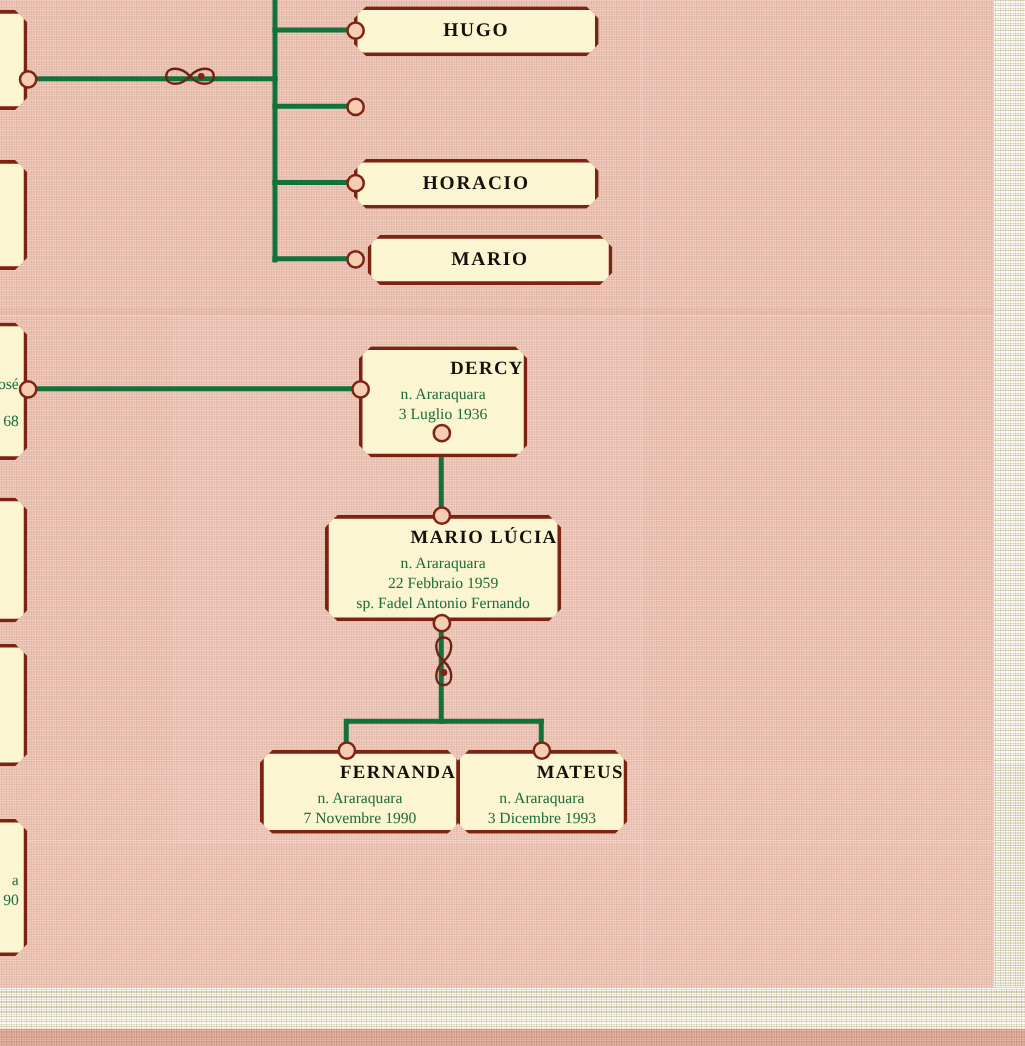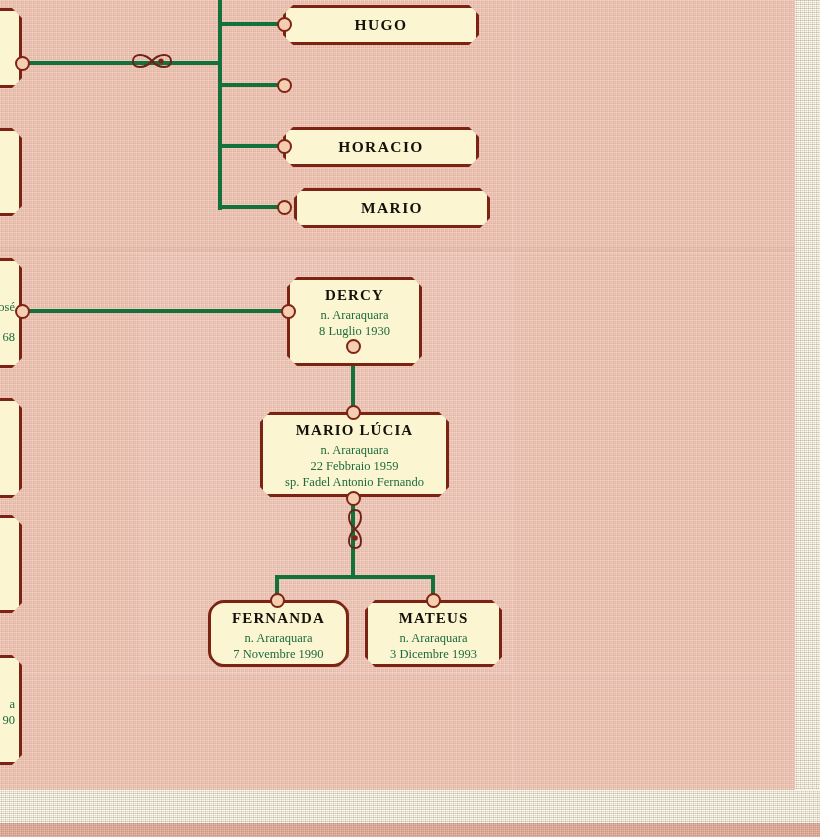--- a/index.html
+++ b/index.html
@@ -74,21 +74,21 @@
        10px 0, calc(100% - 10px) 0, 100% 10px,
        100% calc(100% - 10px), calc(100% - 10px) 100%,
        10px 100%, 0 calc(100% - 10px), 0 10px);
     clip-path:polygon(
        10px 0, calc(100% - 10px) 0, 100% 10px,
        100% calc(100% - 10px), calc(100% - 10px) 100%,
        10px 100%, 0 calc(100% - 10px), 0 10px);
   }
   .card .nm{
     font-size:15px;font-weight:bold;letter-spacing:1.1px;
-    color:#14100a;white-space:nowrap;
+    color:#14100a;white-space:nowrap;text-align:right;
   }
   .card .dt{
     font-size:12.5px;color:#1d6b3b;white-space:nowrap;line-height:16px;
   }
   
   .card.single{display:flex;align-items:center;justify-content:center;}
   .card.single .nm{font-size:15.5px;letter-spacing:1.4px;}
 
   
   .card.multi{padding-top:7px;}
@@ -188,31 +188,31 @@
     <span class="nm">HORACIO</span>
   </div>
 
   <div class="card single" style="left:294px;top:188px;width:196px;height:40px;">
     <span class="nm">MARIO</span>
   </div>
 
   <div class="card multi" style="left:287px;top:277px;width:135px;height:89px;">
     <div class="nm">DERCY</div>
     <div class="dt">n. Araraquara</div>
-    <div class="dt">8 Luglio 1930</div>
+    <div class="dt">3 Luglio 1936</div>
   </div>
 
   <div class="card multi" style="left:260px;top:412px;width:189px;height:85px;">
     <div class="nm">MARIO LÚCIA</div>
     <div class="dt">n. Araraquara</div>
     <div class="dt">22 Febbraio 1959</div>
     <div class="dt">sp. Fadel Antonio Fernando</div>
   </div>
 
-  <div class="card multi" style="left:208px;top:600px;width:141px;height:67px;border-radius:16px;">
+  <div class="card multi" style="left:208px;top:600px;width:160px;height:67px;">
     <div class="nm">FERNANDA</div>
     <div class="dt">n. Araraquara</div>
     <div class="dt">7 Novembre 1990</div>
   </div>
 
   <div class="card multi" style="left:365px;top:600px;width:137px;height:67px;">
     <div class="nm">MATEUS</div>
     <div class="dt">n. Araraquara</div>
     <div class="dt">3 Dicembre 1993</div>
   </div>

